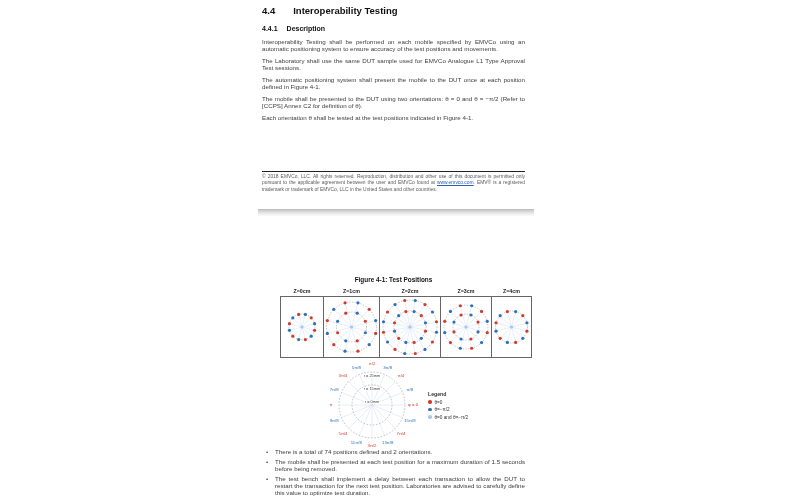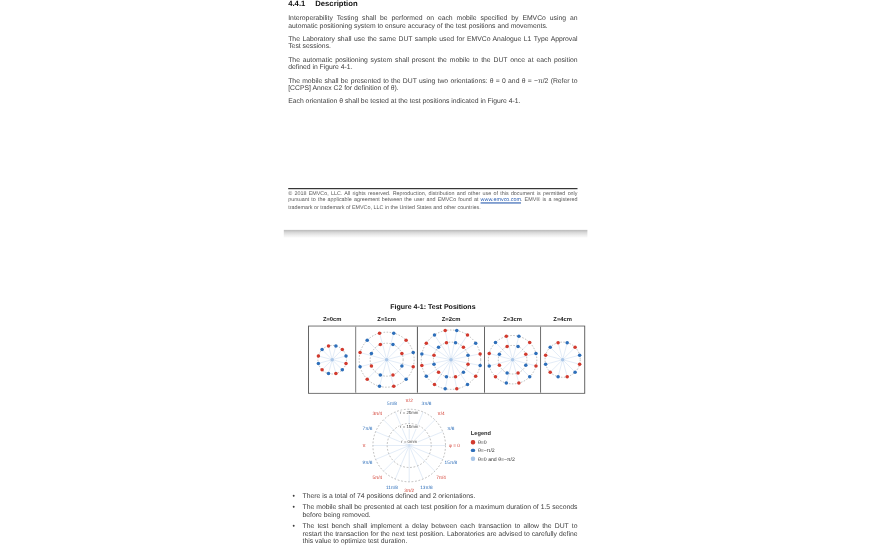--- a/index.html
+++ b/index.html
@@ -32,20 +32,24 @@
               text-align:justify;margin-bottom:2.5px;}
   #bullets li::before{content:"\2022";position:absolute;left:4px;top:0;color:#3c3c3c;}
   svg text{font-family:"Liberation Sans",sans-serif;}
 </style>
 </head>
 <body>
 
 <div class="canvas">
 
   <section class="page1">
+    <div class="h1">
+      <span>4.4</span>
+      <span>Interoperability Testing</span>
+    </div>
     <div class="h2">
       <span>4.4.1</span>
       <span>Description</span>
     </div>
     <p class="body">Interoperability Testing shall be performed on each mobile specified by EMVCo using an automatic positioning system to ensure accuracy of the test positions and movements.</p>
     <p class="body">The Laboratory shall use the same DUT sample used for EMVCo Analogue L1 Type Approval Test sessions.</p>
     <p class="body">The automatic positioning system shall present the mobile to the DUT once at each position defined in Figure 4-1.</p>
     <p class="body">The mobile shall be presented to the DUT using two orientations: θ = 0 and θ = −π/2 (Refer to [CCPS] Annex C2 for definition of θ).</p>
     <p class="body">Each orientation θ shall be tested at the test positions indicated in Figure 4-1.</p>
 

